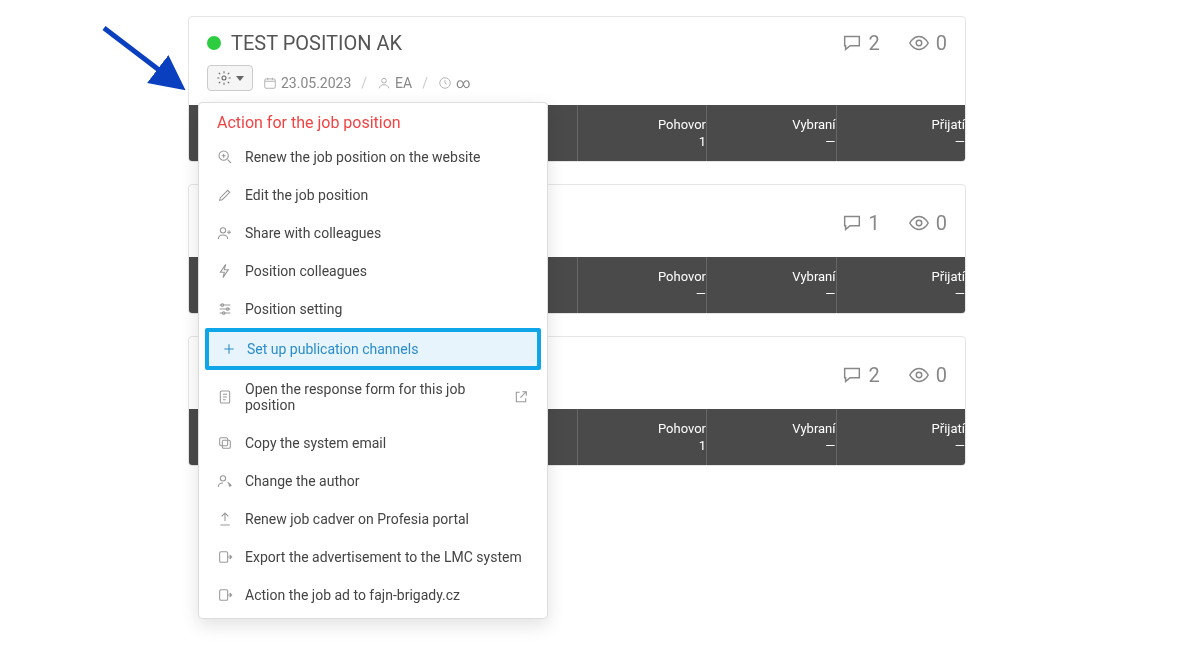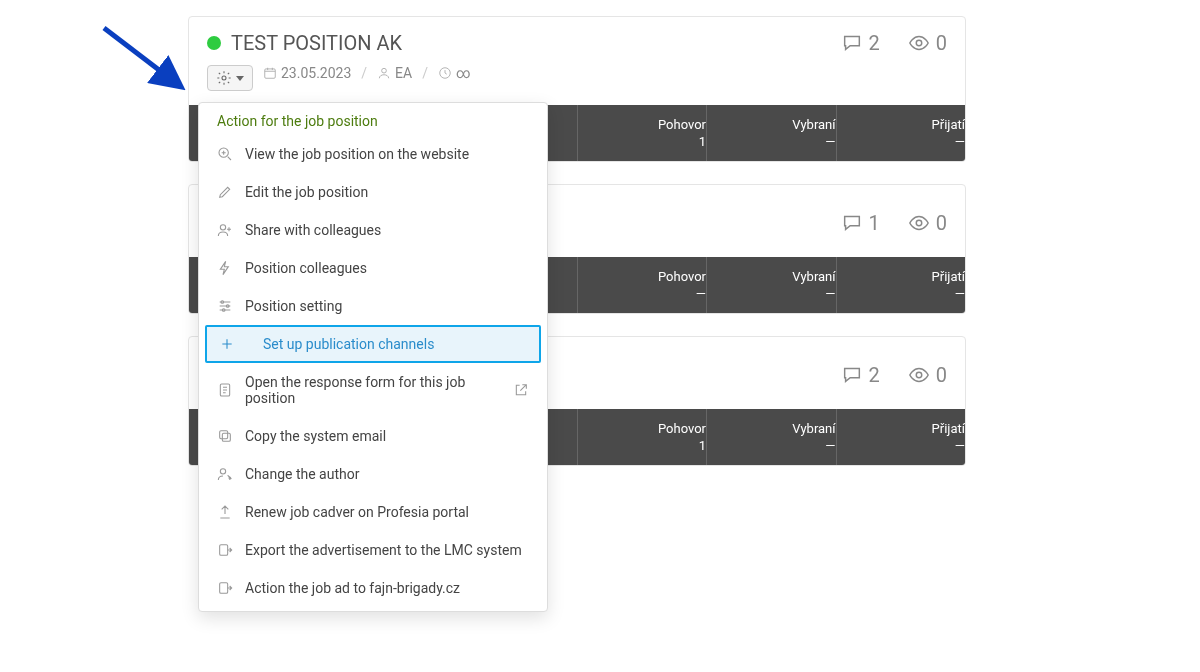--- a/index.html
+++ b/index.html
@@ -49,21 +49,21 @@
     display: flex;
     align-items: center;
     color: #888;
     margin-left: 28px;
     font-size: 20px;
   }
   .metric svg { width: 22px; height: 22px; stroke: #888; fill: none; stroke-width: 1.6; margin-right: 6px; }
   .eye svg { stroke: #888; }
   .card-sub {
     display: flex;
-    align-items: flex-start;
+    align-items: flex-end;
     padding: 0 18px 14px 18px;
     gap: 10px;
     color: #888;
     font-size: 14px;
   }
   .gear-btn {
     border: 1px solid #ccc;
     border-radius: 4px;
     background: #f5f5f5;
     padding: 4px 8px;
@@ -107,41 +107,41 @@
     top: 102px;
     width: 350px;
     background: #fff;
     border: 1px solid #ddd;
     border-radius: 4px;
     box-shadow: 0 6px 18px rgba(0,0,0,0.12);
     z-index: 20;
     padding-bottom: 4px;
   }
   .dropdown-header {
-    font-size: 14px;
-    color: #4d7c0f;
+    font-size: 16px;
+    color: #ef4444;
     padding: 10px 18px 6px 18px;
   }
   .dd-item {
     display: flex;
     align-items: center;
     padding: 11px 18px;
     font-size: 14px;
     color: #444;
     cursor: pointer;
     gap: 12px;
   }
   .dd-item.highlight {
     background: #e8f4fb;
-    border: 2px solid #0ea5e9;
+    border: 4px solid #0ea5e9;
     color: #2a8ccb;
     margin: 0 6px;
     border-radius: 2px;
     padding: 9px 12px;
-    gap: 28px;
+    gap: 10px;
   }
   .dd-item svg { width: 16px; height: 16px; stroke: #999; fill: none; stroke-width: 1.6; flex-shrink: 0; }
   .dd-item.highlight svg { stroke: #2a8ccb; }
   .ext-link-icon { margin-left: 6px; }
   
   .arrow-svg {
     position: absolute;
     left: 94px;
     top: 22px;
     width: 100px;
@@ -347,21 +347,21 @@
   </div>
 
   <div class="dropdown">
     <div class="dropdown-header">Action for the job position</div>
 
     <div class="dd-item">
       <svg viewBox="0 0 24 24">
           <circle cx="10" cy="10" r="7"></circle>
           <path d="M21 21l-5-5M10 7v6M7 10h6"></path>
         </svg>
-      <span>View the job position on the website</span>
+      <span>Renew the job position on the website</span>
     </div>
     <div class="dd-item">
       <svg viewBox="0 0 24 24">
           <path d="M4 20l4-1 11-11-3-3L5 16l-1 4z"></path>
         </svg>
       <span>Edit the job position</span>
     </div>
     <div class="dd-item">
       <svg viewBox="0 0 24 24">
           <circle cx="9" cy="8" r="4"></circle>

